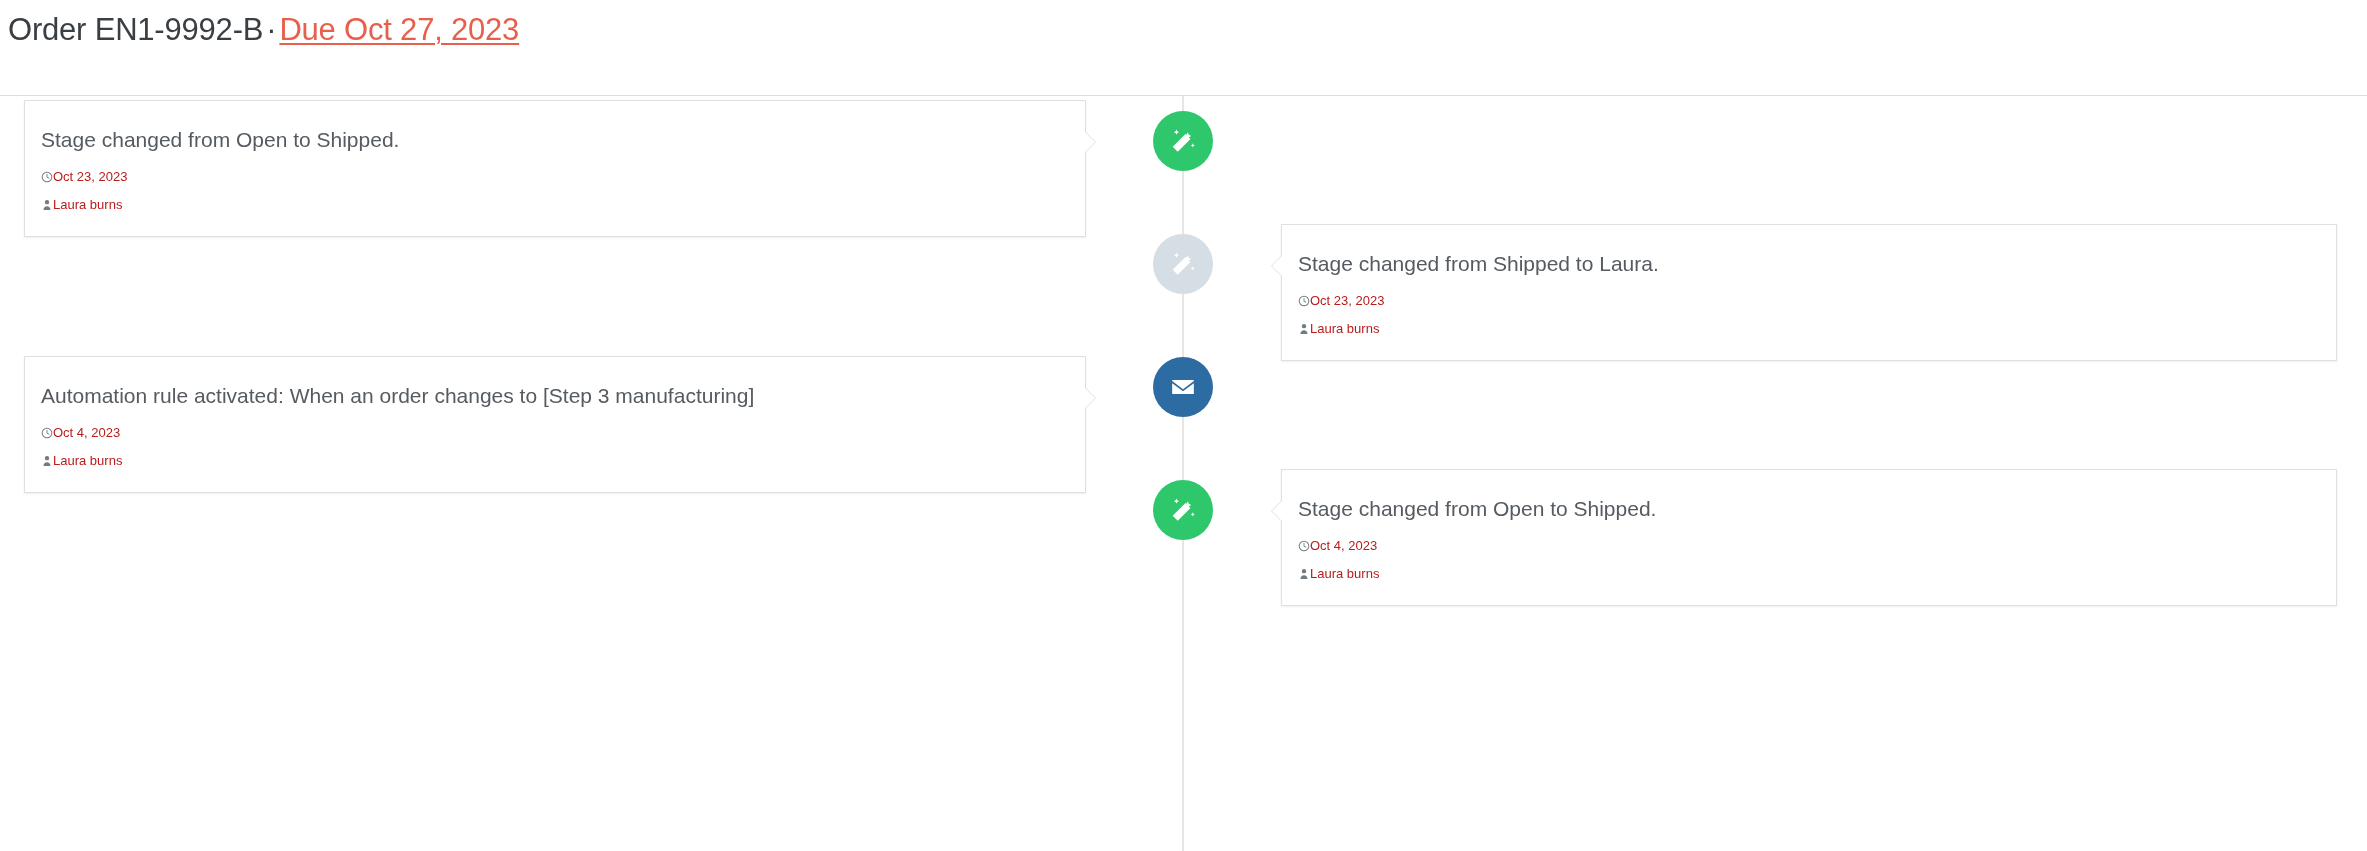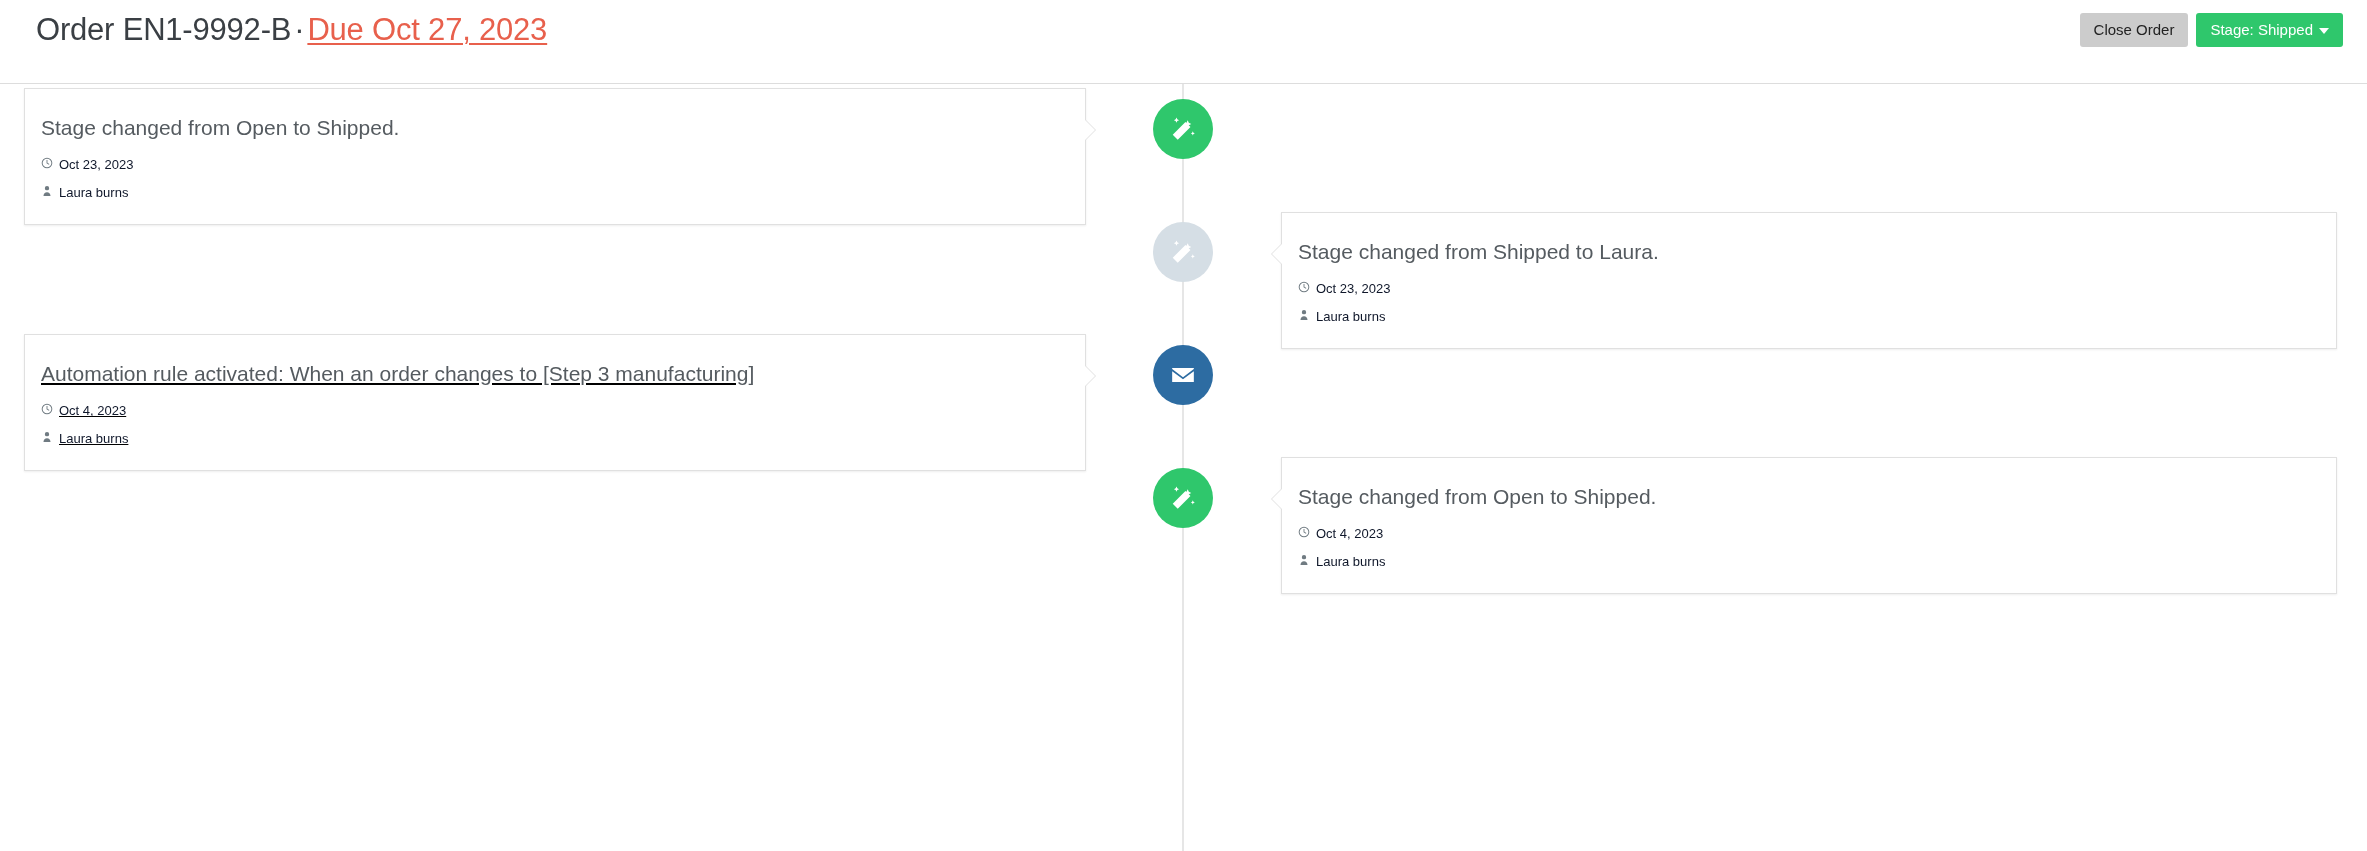--- a/index.html
+++ b/index.html
@@ -7,22 +7,22 @@
     margin: 0; padding: 0;
     width: 2367px; height: 851px;
     background: #ffffff;
     font-family: "Liberation Sans", sans-serif;
     overflow: hidden;
   }
 
   
   .page-header {
     position: relative;
-    height: 84px;
-    padding: 0 36px;
+    height: 96px;
+    padding: 0 8px;
     border-bottom: 1px solid #dddddd;
     display: flex;
     align-items: flex-start;
   }
   .header-title {
     margin-top: 12px;
     font-size: 31px;
     font-weight: 400;
     color: #3a3f44;
     letter-spacing: -0.2px;
@@ -146,40 +146,35 @@
 
   .card-text {
     font-size: 21px;
     color: #555b60;
     font-weight: 400;
     line-height: 1.2;
     margin-bottom: 17px;
   }
   .card-meta {
     font-size: 13px;
-    color: #0f172a;
+    color: #b91c1c;
     display: flex;
-    align-items: flex-start;
-    gap: 6px;
+    align-items: center;
     margin-top: 13px;
   }
   .card-meta .mi { display: inline-flex; align-items: center; }
   .card-meta svg { display: block; }
 </style>
 </head>
 <body>
 
 <div class="page-header">
   <div class="header-title">
     <span>Order EN1-9992-B</span><span class="sep">·</span><a class="due-link">Due Oct 27, 2023</a>
   </div>
-  <div class="header-actions">
-    <button class="btn btn-default">Close Order</button>
-    <button class="btn btn-success"><span>Stage: Shipped</span><span class="caret"></span></button>
-  </div>
 </div>
 
 <div class="timeline">
   <div class="timeline-axis"></div>
   <div id="timeline-rows">
       <div class="tl-row">
         <div class="tl-marker green" style="top: 15px;">
           <span>
             <svg width="28" height="28" viewBox="0 0 24 24" fill="#fff">
               <path d="M7.5 21.2 3.2 16.9 14.1 6l4.3 4.3zM16 4.6l1 2.1 2.1 1-2.1 1-1 2.1-1-2.1-2.1-1 2.1-1zM6.4 2.2l.7 1.5 1.5.7-1.5.7-.7 1.5-.7-1.5L4.2 4.4l1.5-.7zM20.4 14l.55 1.2 1.2.55-1.2.55-.55 1.2-.55-1.2-1.2-.55 1.2-.55z"></path>
@@ -239,21 +234,21 @@
         </div>
       </div>
       <div class="tl-row">
         <div class="tl-marker blue" style="top: 261px;">
           <span>
             <svg width="26" height="26" viewBox="0 0 24 24" fill="#fff">
               <path d="M2 5.5h20v1L12 14 2 6.5zM2 8.6l10 7.4 10-7.4v9.9H2z"></path>
             </svg>
           </span>
         </div>
-        <div class="tl-card left" style="top: 250px; text-decoration: underline;">
+        <div class="tl-card left" style="top: 260px;">
           <span class="notch"></span>
           <span class="notch-i"></span>
           <div class="card-text">Automation rule activated: When an order changes to [Step 3 manufacturing]</div>
           <div class="card-meta">
             <span class="mi">
               <svg width="12" height="12" viewBox="0 0 16 16" fill="#707b82">
                 <path d="M8 .9a7.1 7.1 0 1 0 0 14.2A7.1 7.1 0 0 0 8 .9zm0 1.3A5.8 5.8 0 1 1 8 13.8 5.8 5.8 0 0 1 8 2.2zm-.6 1.9v4.3l3.2 1.9.6-1-2.6-1.55V4.1z"></path>
               </svg>
             </span>
             <span>Oct 4, 2023</span>

